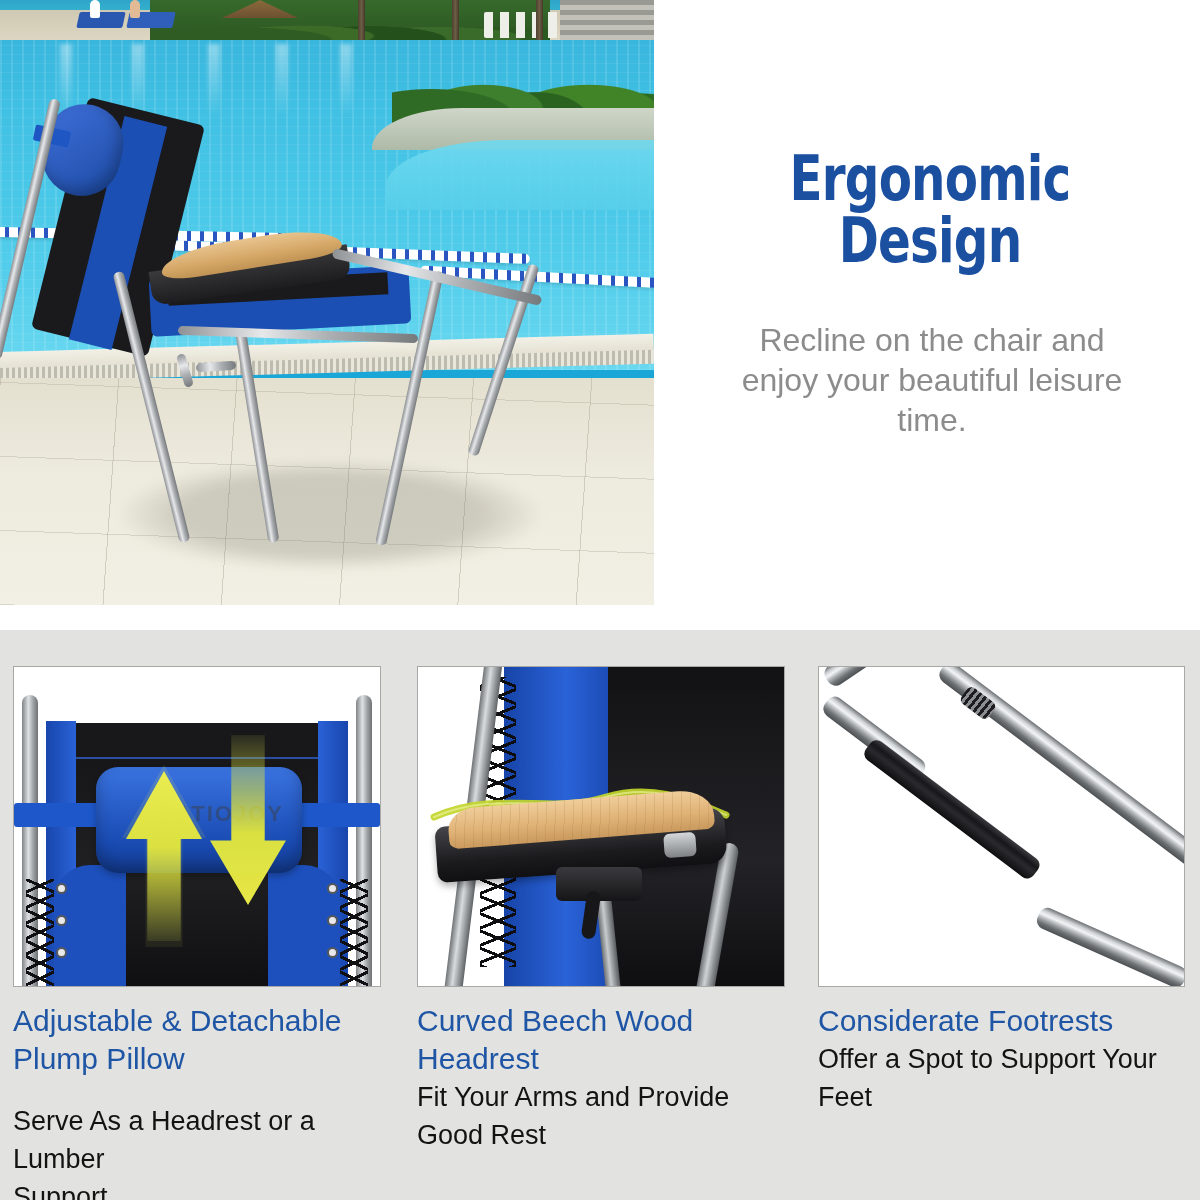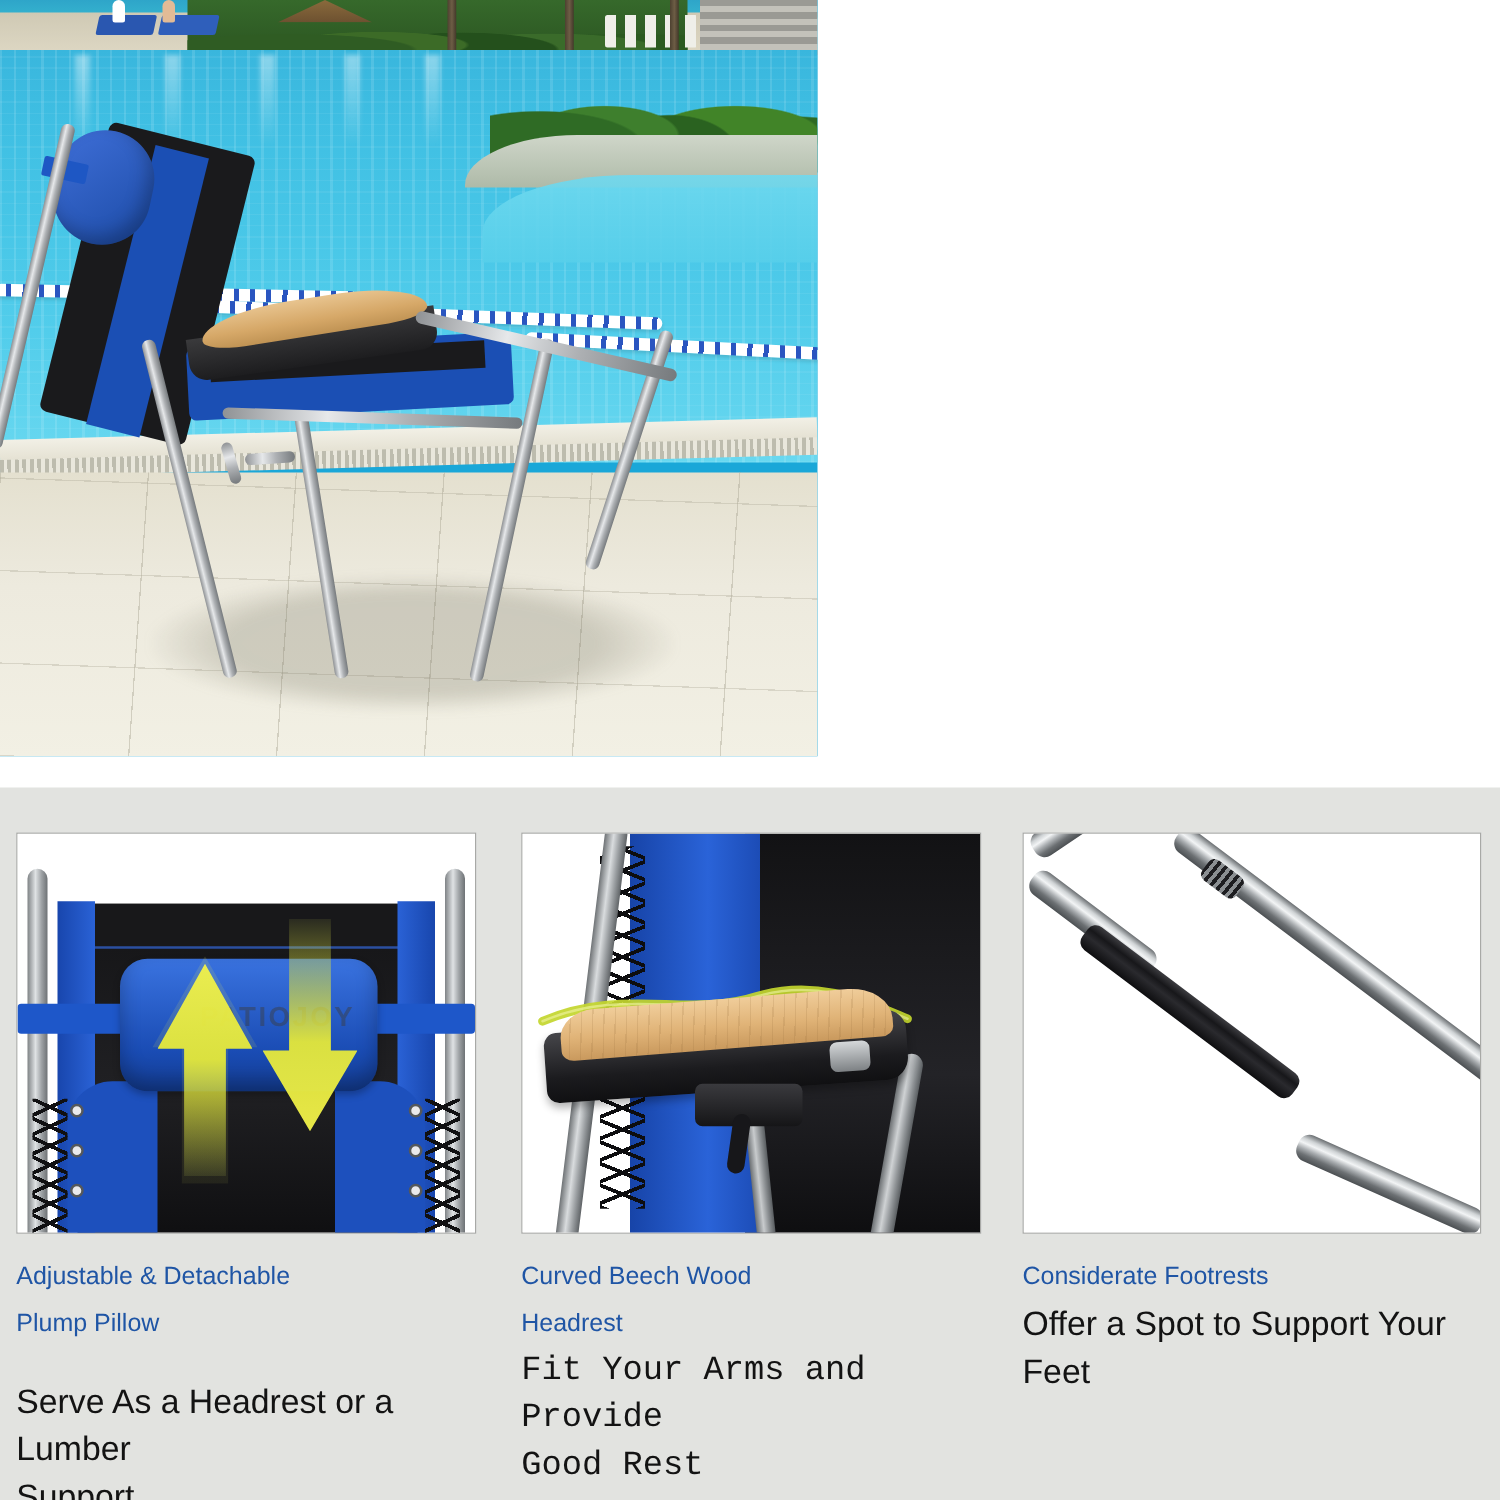--- a/index.html
+++ b/index.html
@@ -223,33 +223,33 @@
     position:absolute; top:36px; left:0; width:368px; height:321px;
     border:1px solid #a8a9a6;
     background:#ffffff;
     overflow:hidden;
   }
   .panel.c3 .photo-frame { width:367px; }
 
   .cap-title {
     position:absolute; top:372px; left:0; width:388px;
     color:#1f55a5;
-    font-size:20px;
+    font-size:30px;
     line-height:38px;
     white-space:pre-line;
   }
   .cap-body {
     position:absolute; left:0; width:388px;
     color:#131313;
     font-size:27px;
     line-height:38px;
     white-space:pre-line;
   }
   .panel.c1 .cap-body { top:472px; }
-  .panel.c2 .cap-body { top:448px;font-family:Liberation Mono, monospace; }
+  .panel.c2 .cap-body { top:448px; }
   .panel.c3 .cap-body { top:410px; }
   .panel.c3 .cap-title { top:372px; }
 
   
   .p1 { position:absolute; inset:0; background:#fff; }
   .p1-frame-l, .p1-frame-r {
     position:absolute; top:28px; width:16px; height:300px;
     background:linear-gradient(90deg,#7f8386,#dfe2e4 40%,#9fa3a6 70%,#6e7275);
     border-radius:8px;
   }
@@ -485,20 +485,27 @@
       <div class="hc-arm-black" style="left:150px; top:258px; width:200px; height:34px; transform:rotate(-8deg);"></div>
       <div class="hc-wood" style="left:160px; top:238px; width:182px; height:30px; transform:rotate(-9deg);"></div>
 
       <div class="hc-bar" style="left:330px; top:272px; width:214px; height:10px; transform:rotate(13deg);"></div>
       <div class="hc-bar" style="left:178px; top:330px; width:240px; height:9px; transform:rotate(2deg);"></div>
       <div class="hc-bar" style="left:168px; top:366px; width:34px; height:9px; transform:rotate(74deg);"></div>
       <div class="hc-bar" style="left:196px; top:362px; width:40px; height:9px; transform:rotate(-4deg);"></div>
     </div>
   </div>
 
+  <div id="hero-text">
+    <div id="headline">Ergonomic
+Design</div>
+    <div id="subtitle">Recline on the chair and
+enjoy your beautiful leisure
+time.</div>
+  </div>
 </div>
 
 <div id="features">
 
   <div class="panel c1">
     <div class="photo-frame">
       <div class="p1">
         <div class="p1-frame-l"></div>
         <div class="p1-frame-r"></div>
         <div class="p1-back-black"></div>

